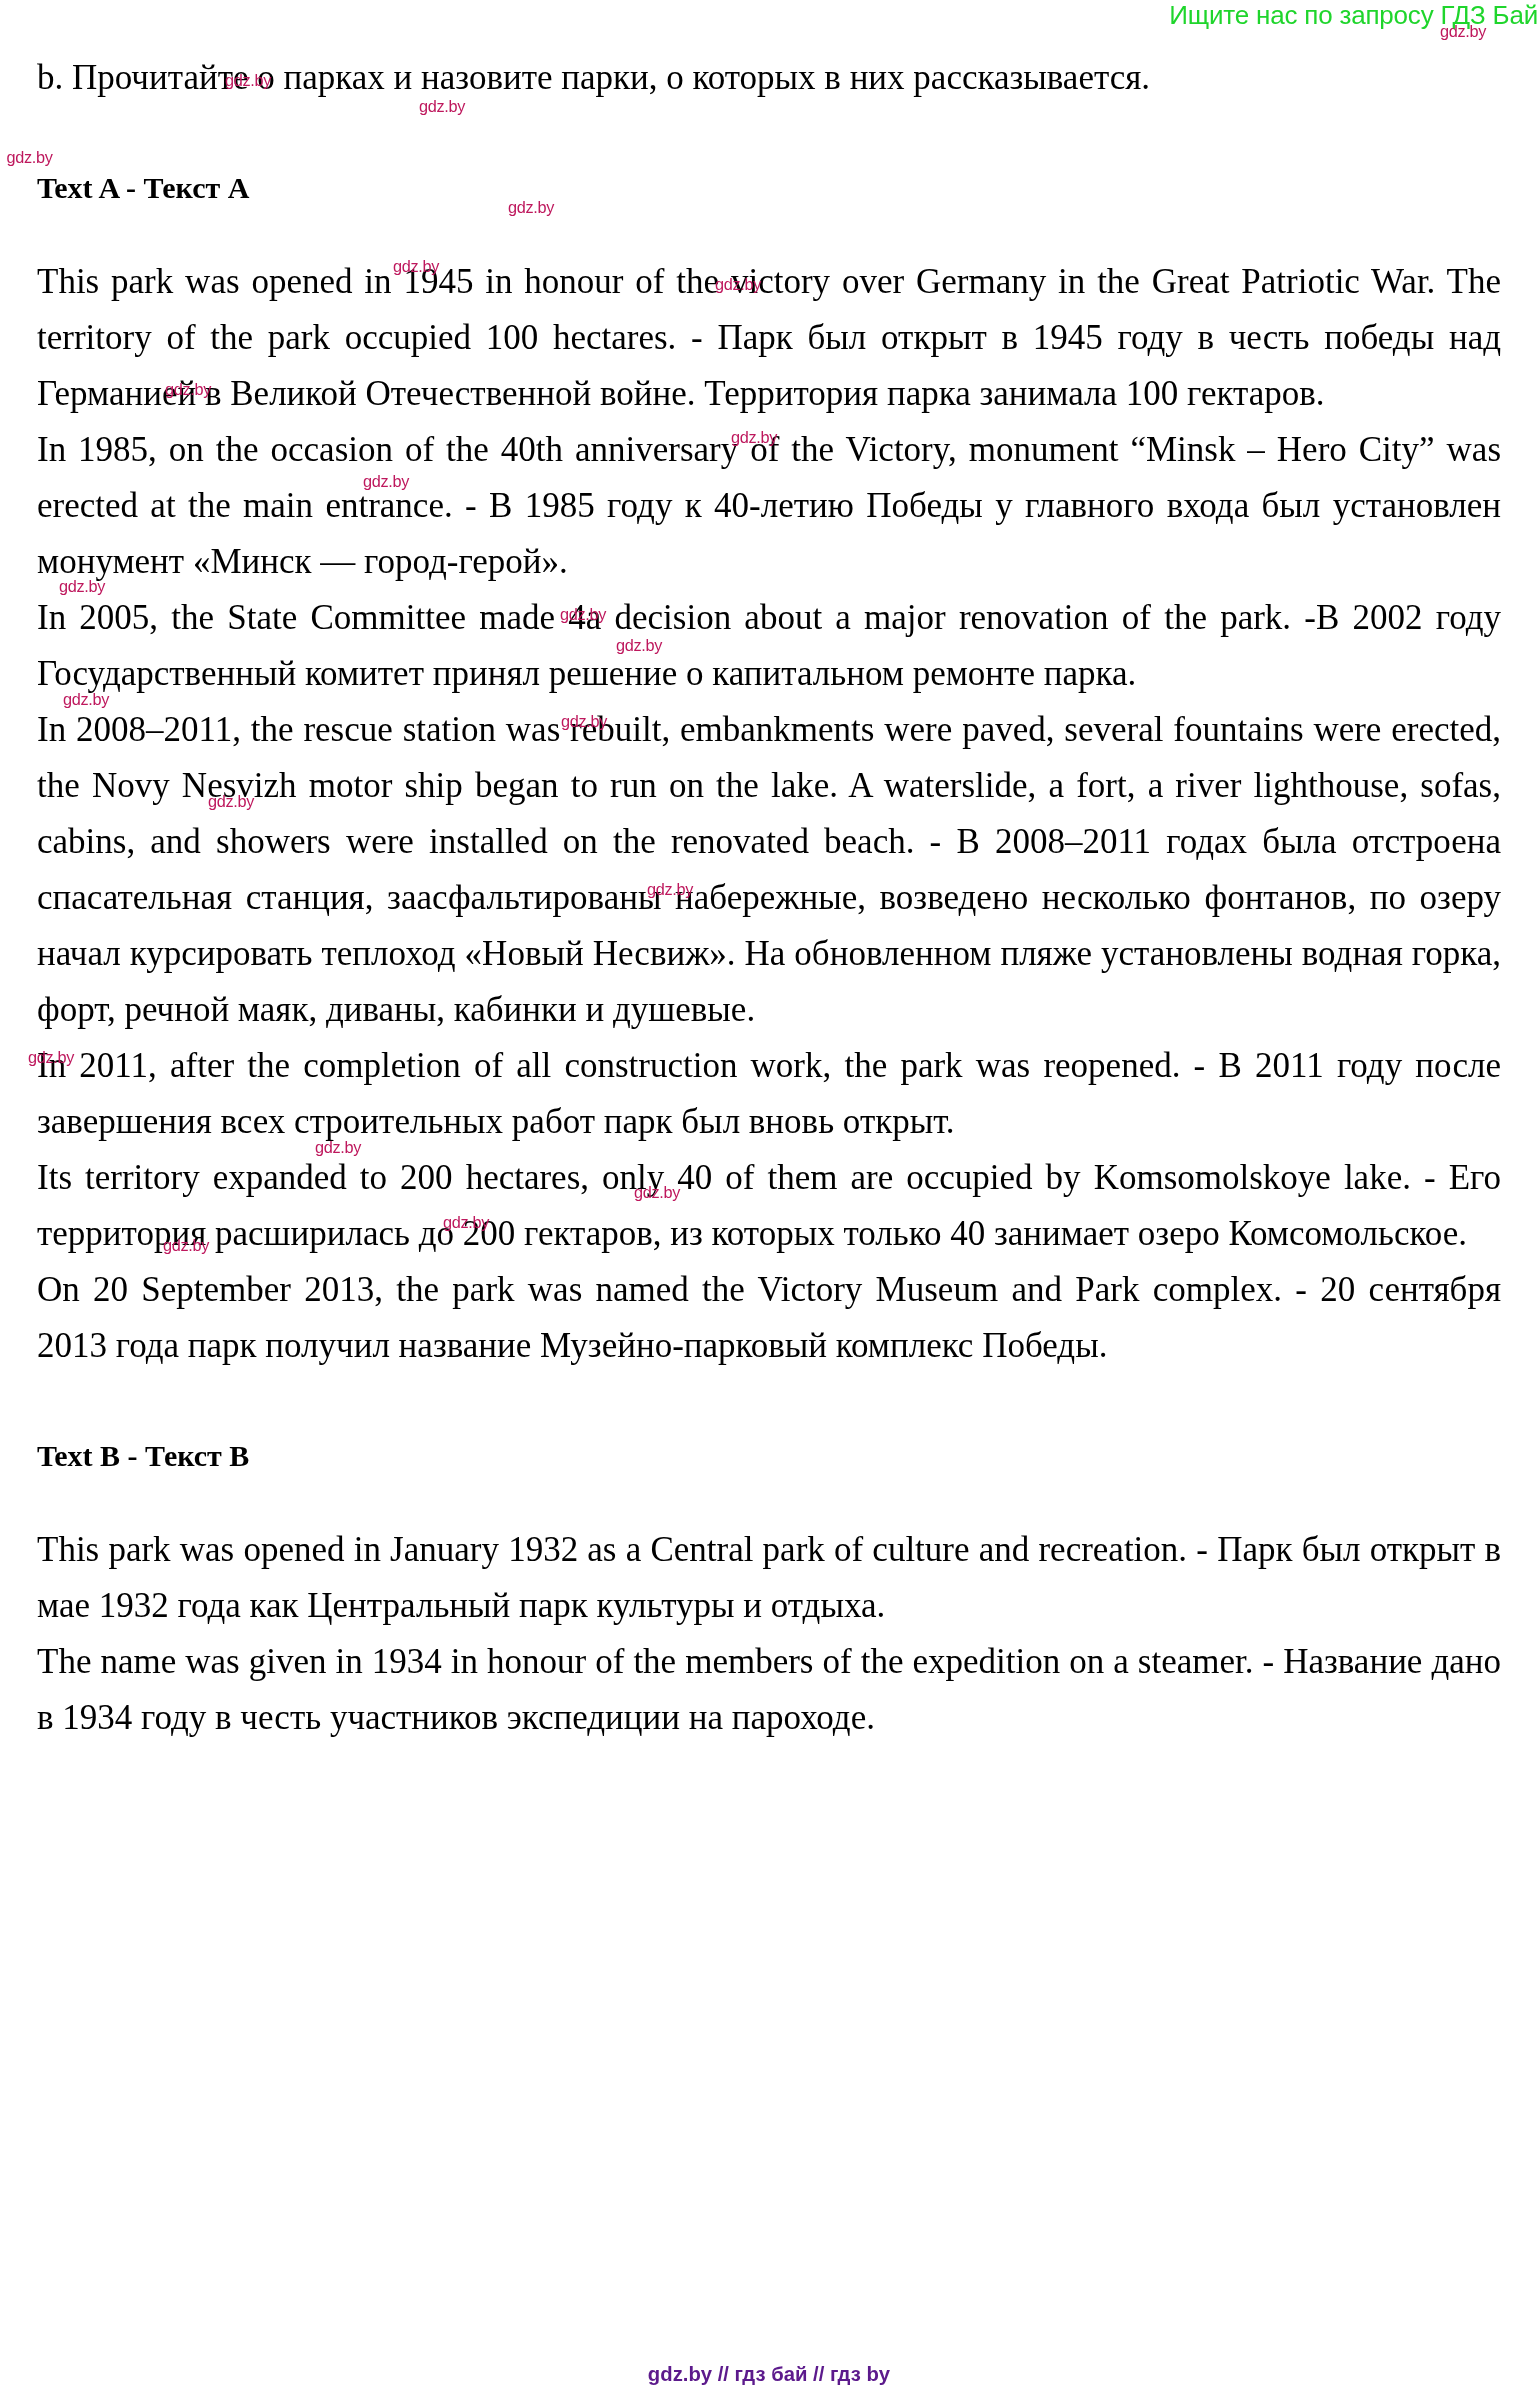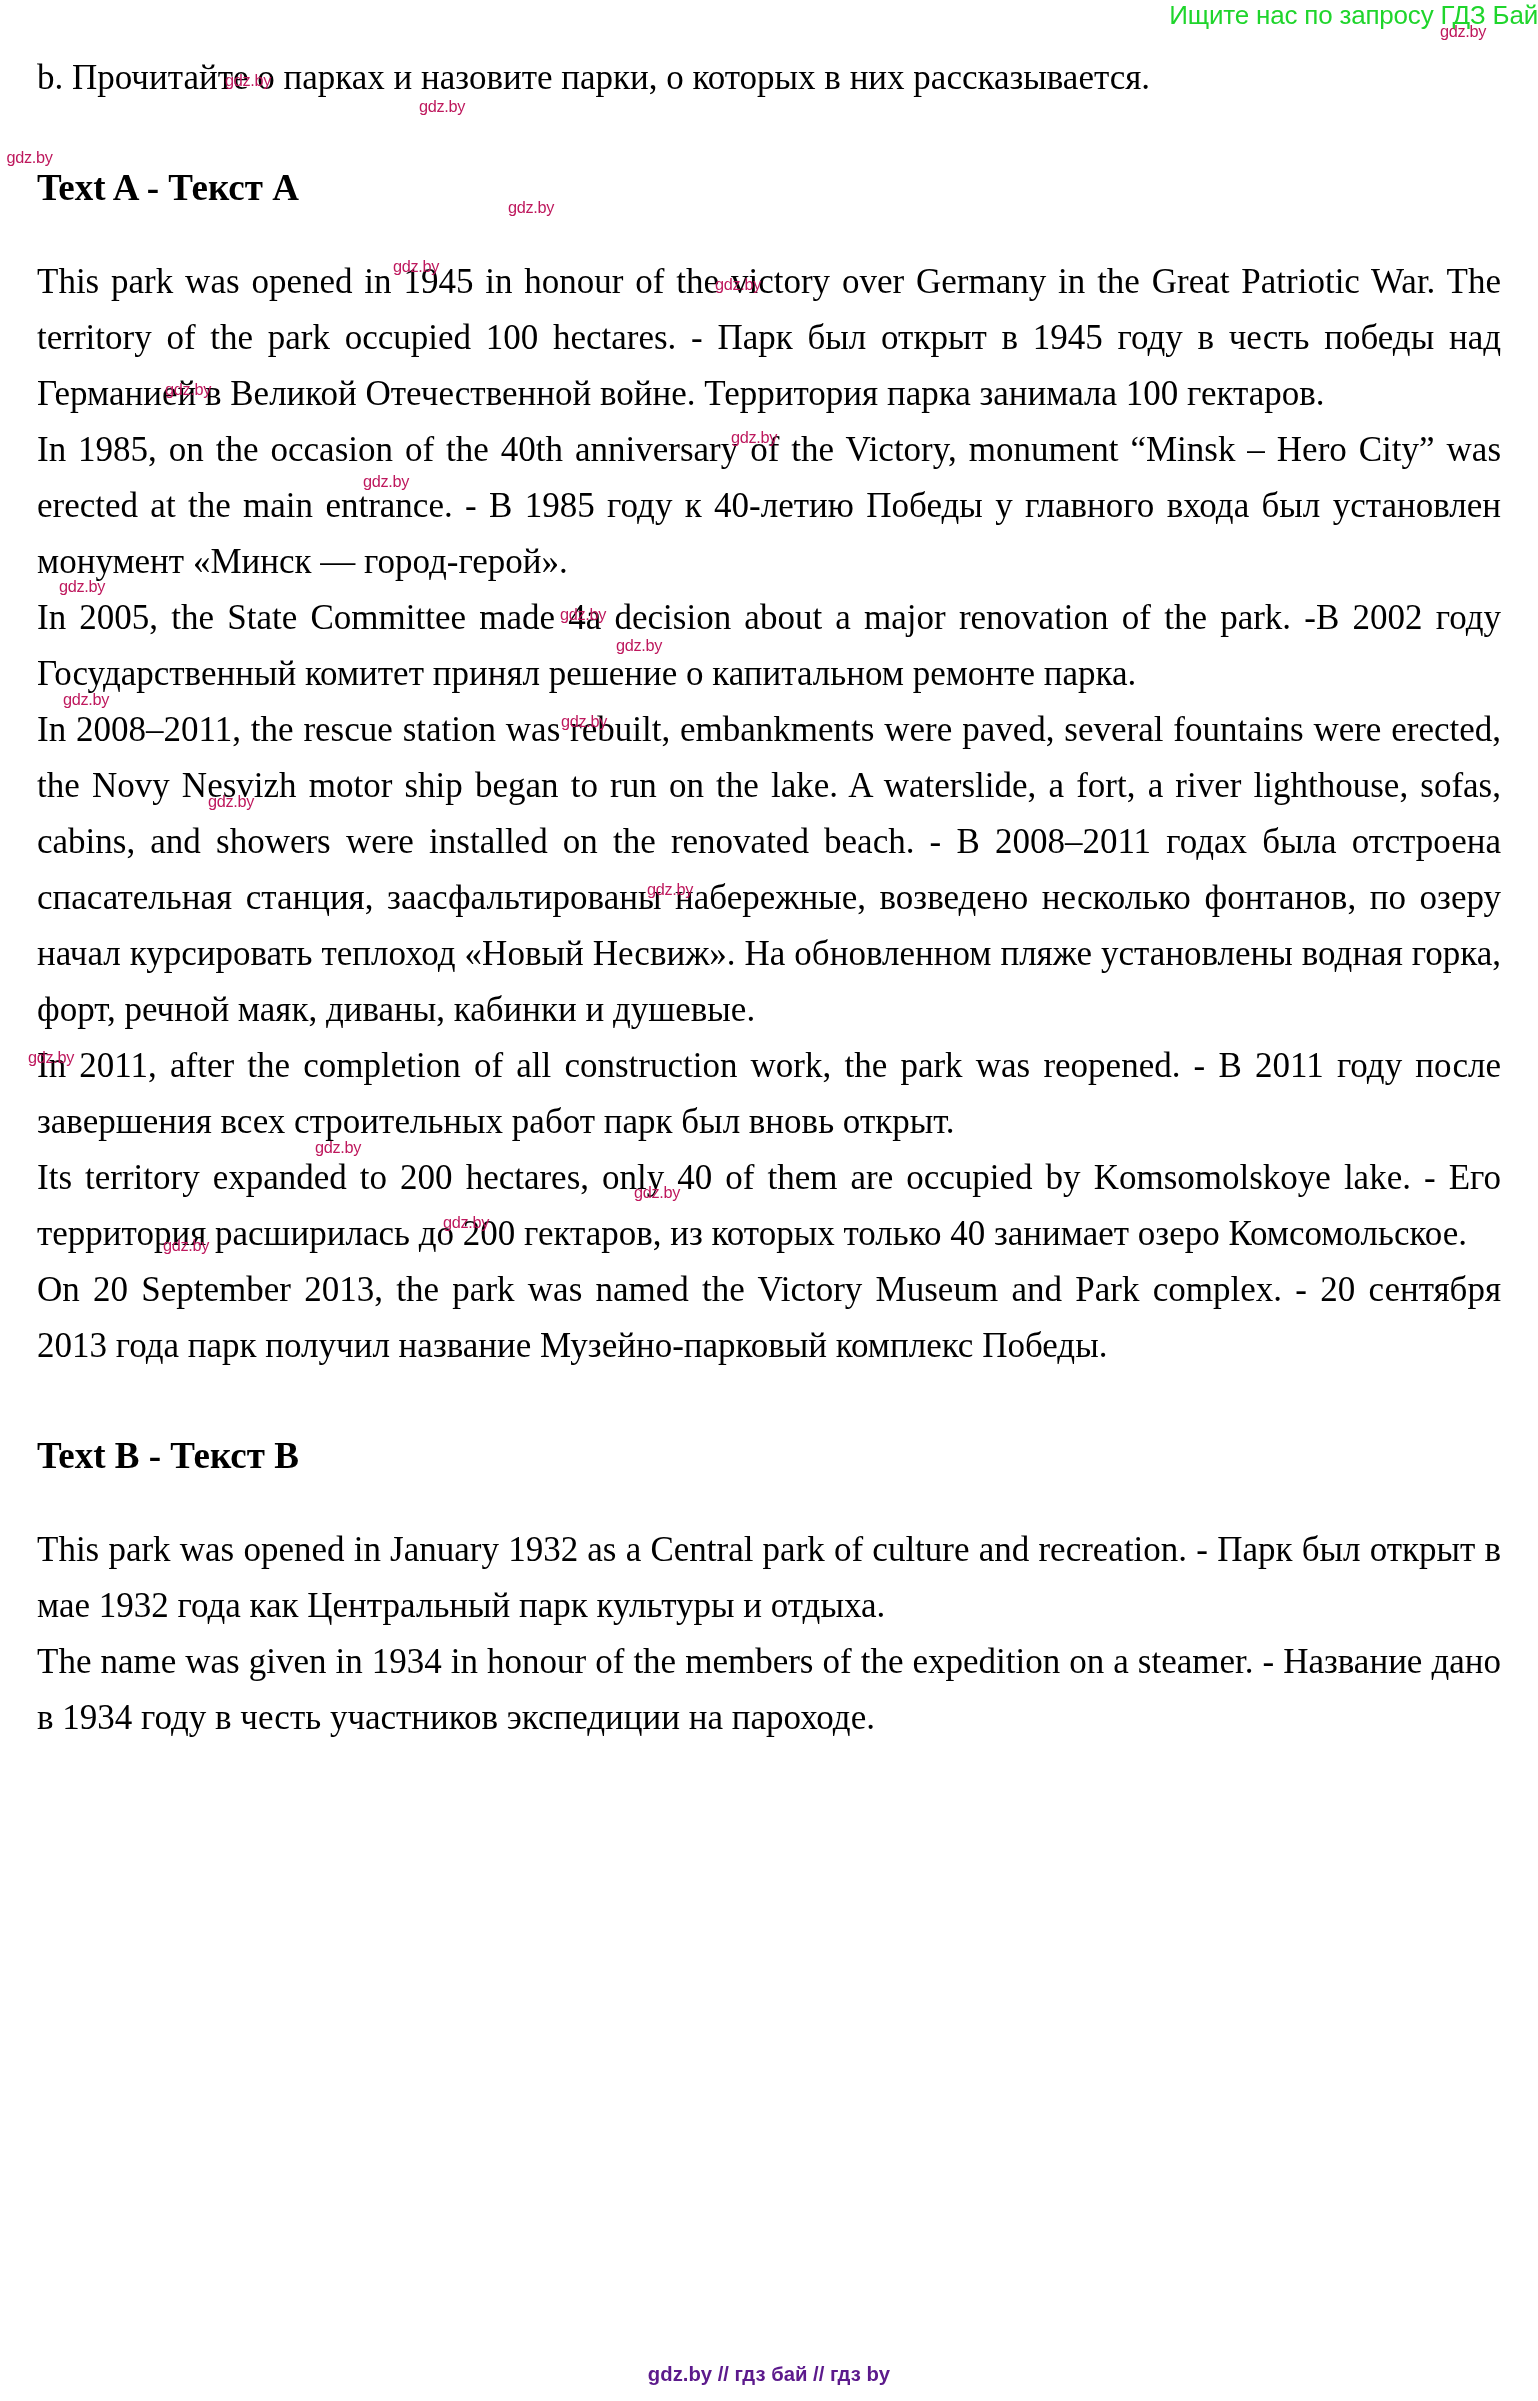--- a/index.html
+++ b/index.html
@@ -51,21 +51,21 @@
     line-height: 56px;
     text-align: justify;
     text-justify: inter-word;
     margin: 0;
     hyphens: none;
   }
 
   .para.indent-a { text-indent: 0; }
 
   .section-title {
-    font-size: 37px;
+    font-size: 30px;
     line-height: 49px;
     margin: 0;
     text-align: left;
   }
   .spacer-md { height: 42px; }
   .spacer-lg { height: 57px; }
 
   
   .wm {
     position: absolute;

